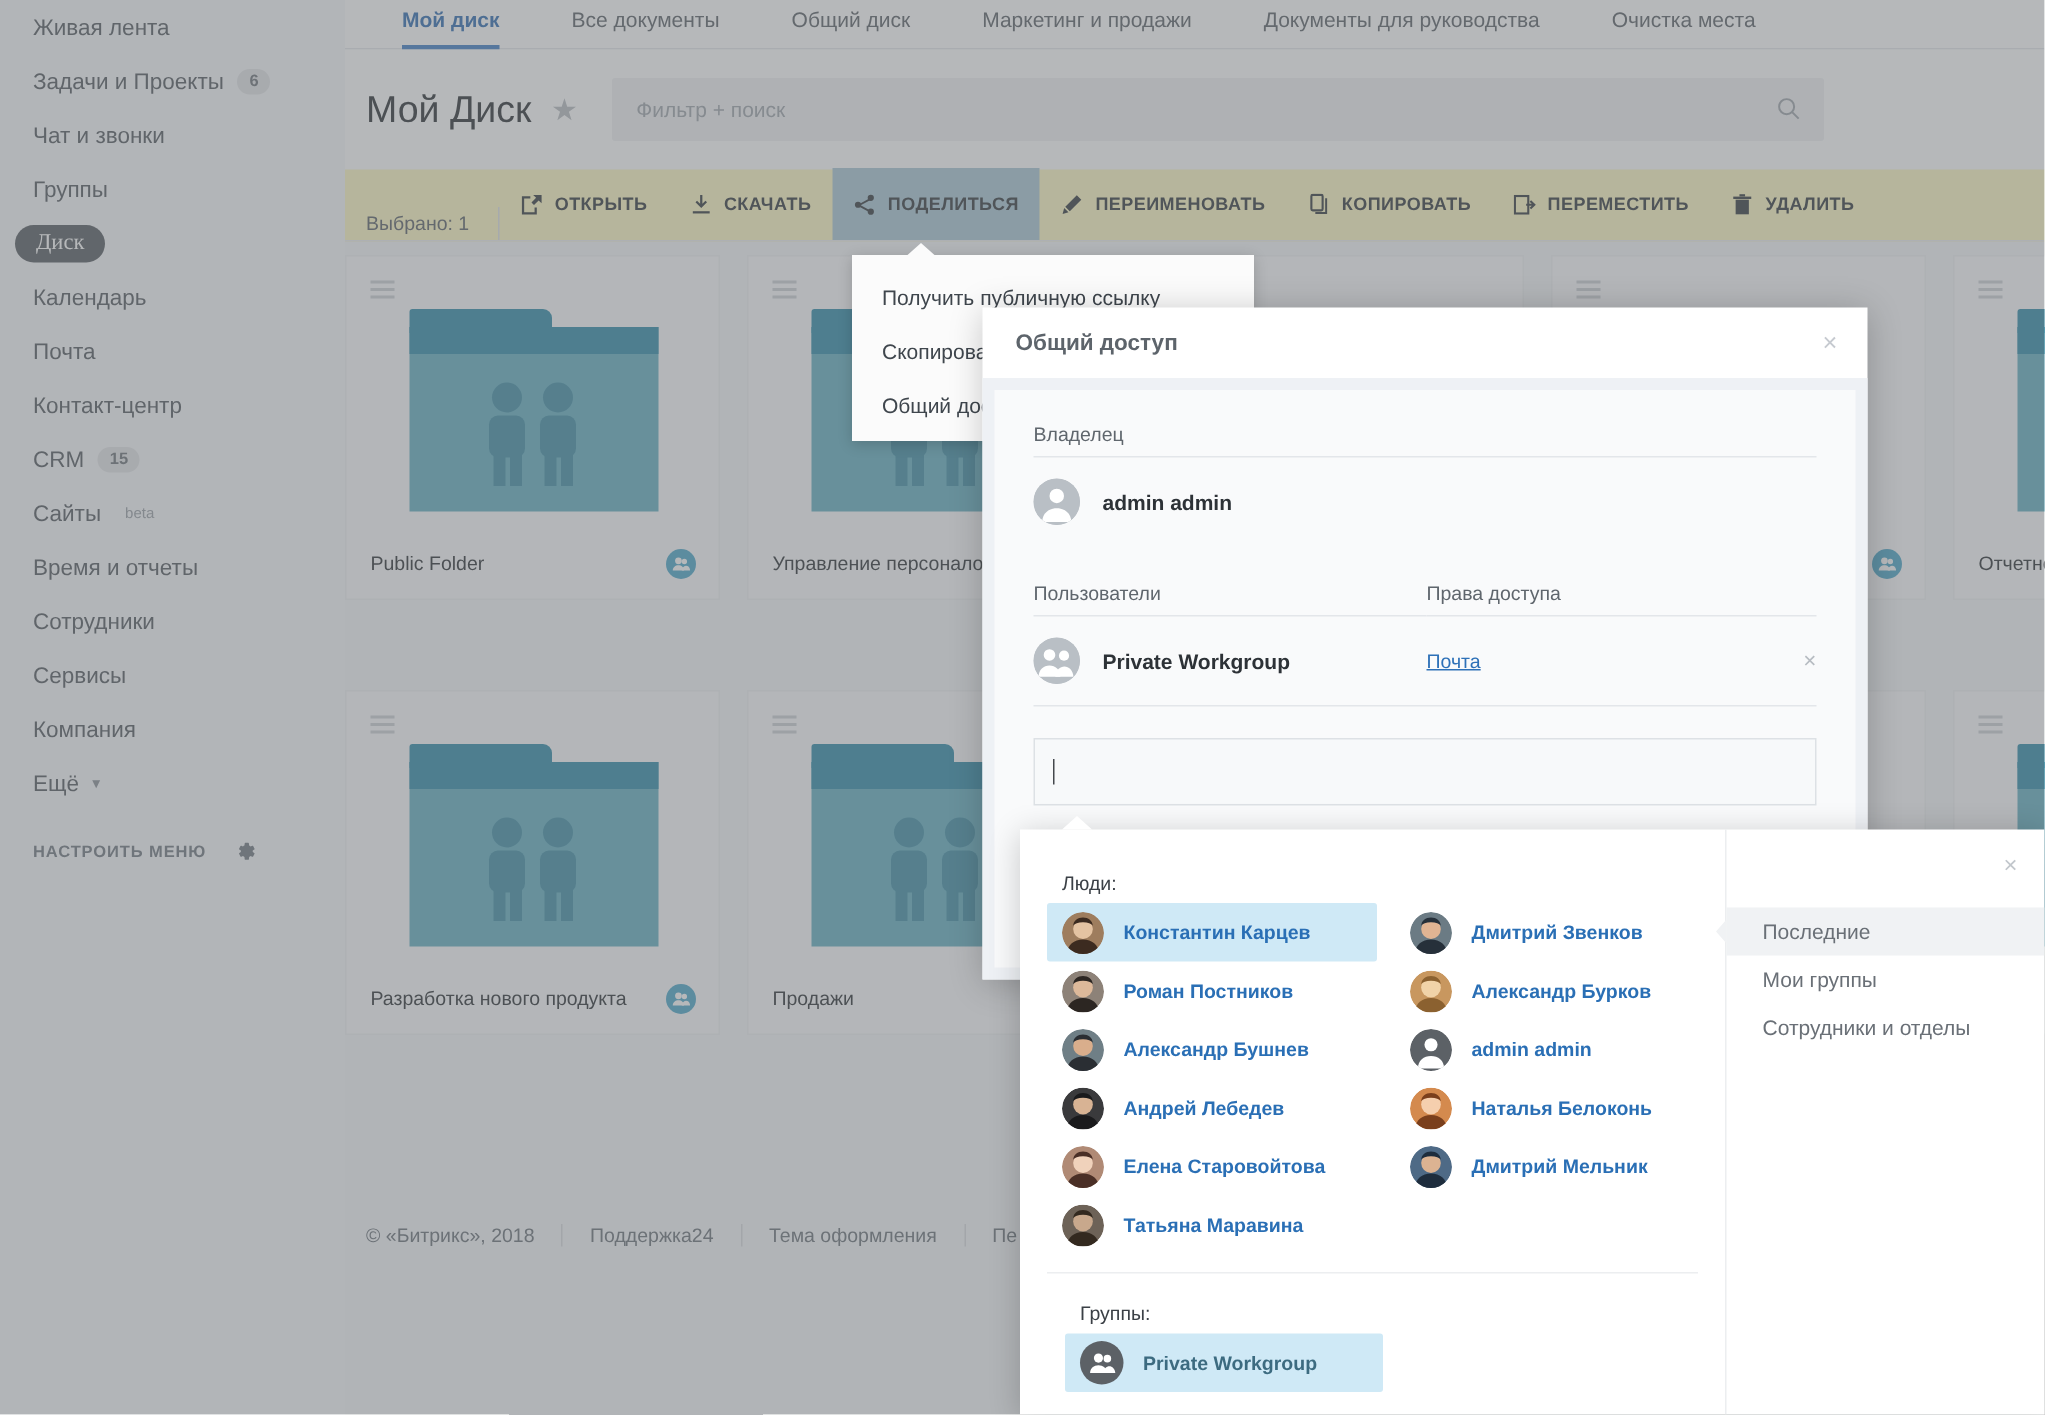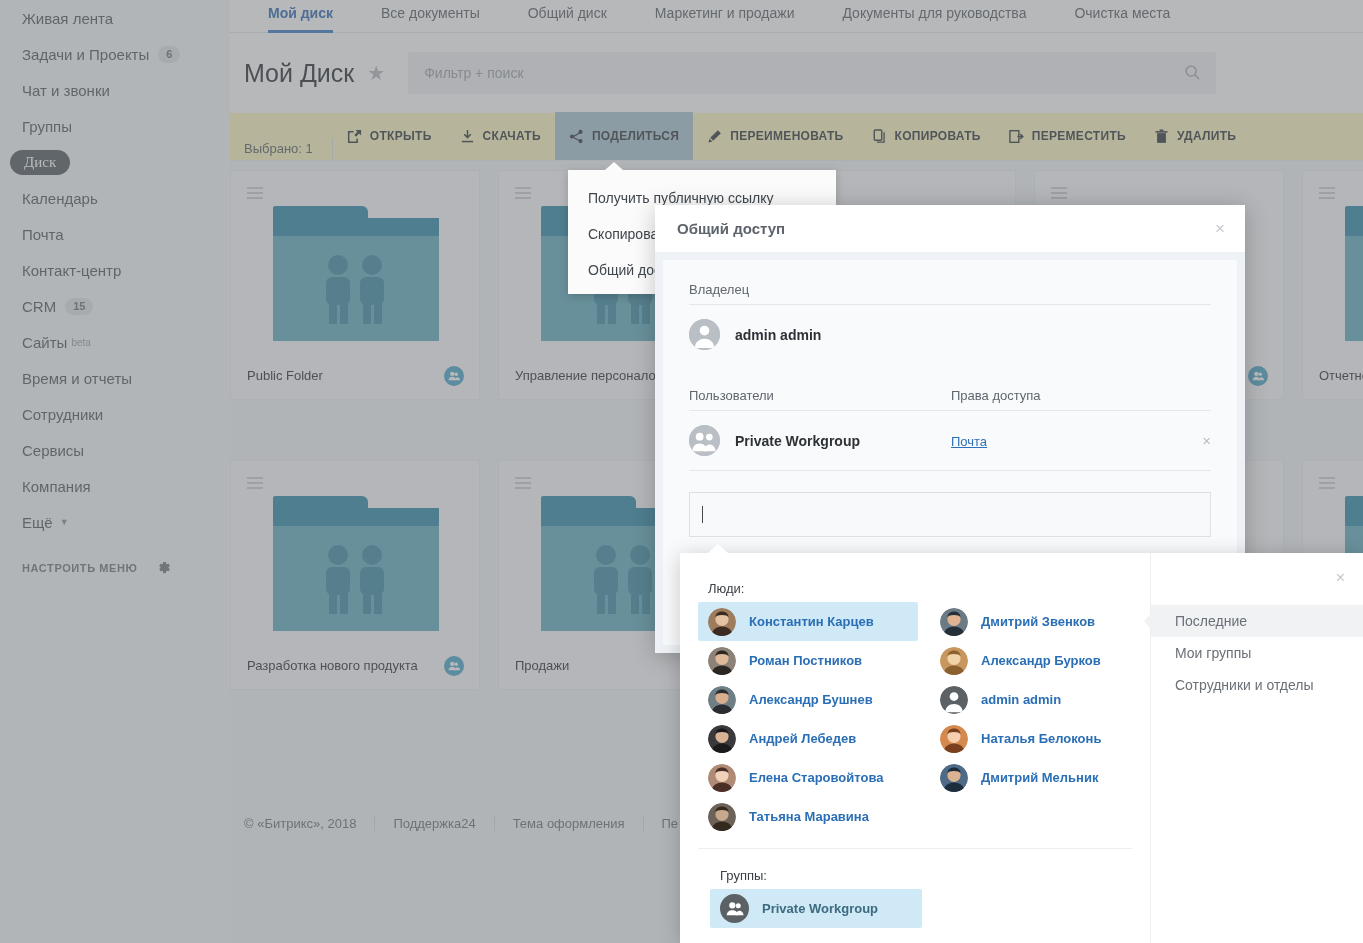--- a/index.html
+++ b/index.html
@@ -36,21 +36,21 @@
   .side-item .lbl { white-space: nowrap; }
   .side-item.active .lbl {
     background: #555b60; color: #fff; border-radius: 16px;
     padding: 4px 14px; margin-left: -12px; font-size: 15px; font-family: Liberation Serif, serif;
   }
   .side-badge {
     display:inline-block; margin-left: 9px; background: #e2e4e7; color: #6d7378;
     border-radius: 10px; font-size: 11px; padding: 2px 8px; line-height: 13px;
     font-weight: bold;
   }
-  .beta-tag { font-size: 10px; color: #9aa0a6; margin-left: 4px; vertical-align: super; }
+  .beta-tag { font-size: 10px; color: #9aa0a6; margin-left: 16px; vertical-align: super; }
   .side-config {
     position: absolute; left: 22px; top: 560px;
     font-size: 11px; letter-spacing: .6px; color: #707880; font-weight: bold;
     display:flex; align-items:center; gap: 18px;
   }
   .gear {
     width: 15px; height: 15px; display:inline-block; position: relative;
   }
   .gear svg { display:block; }
 

